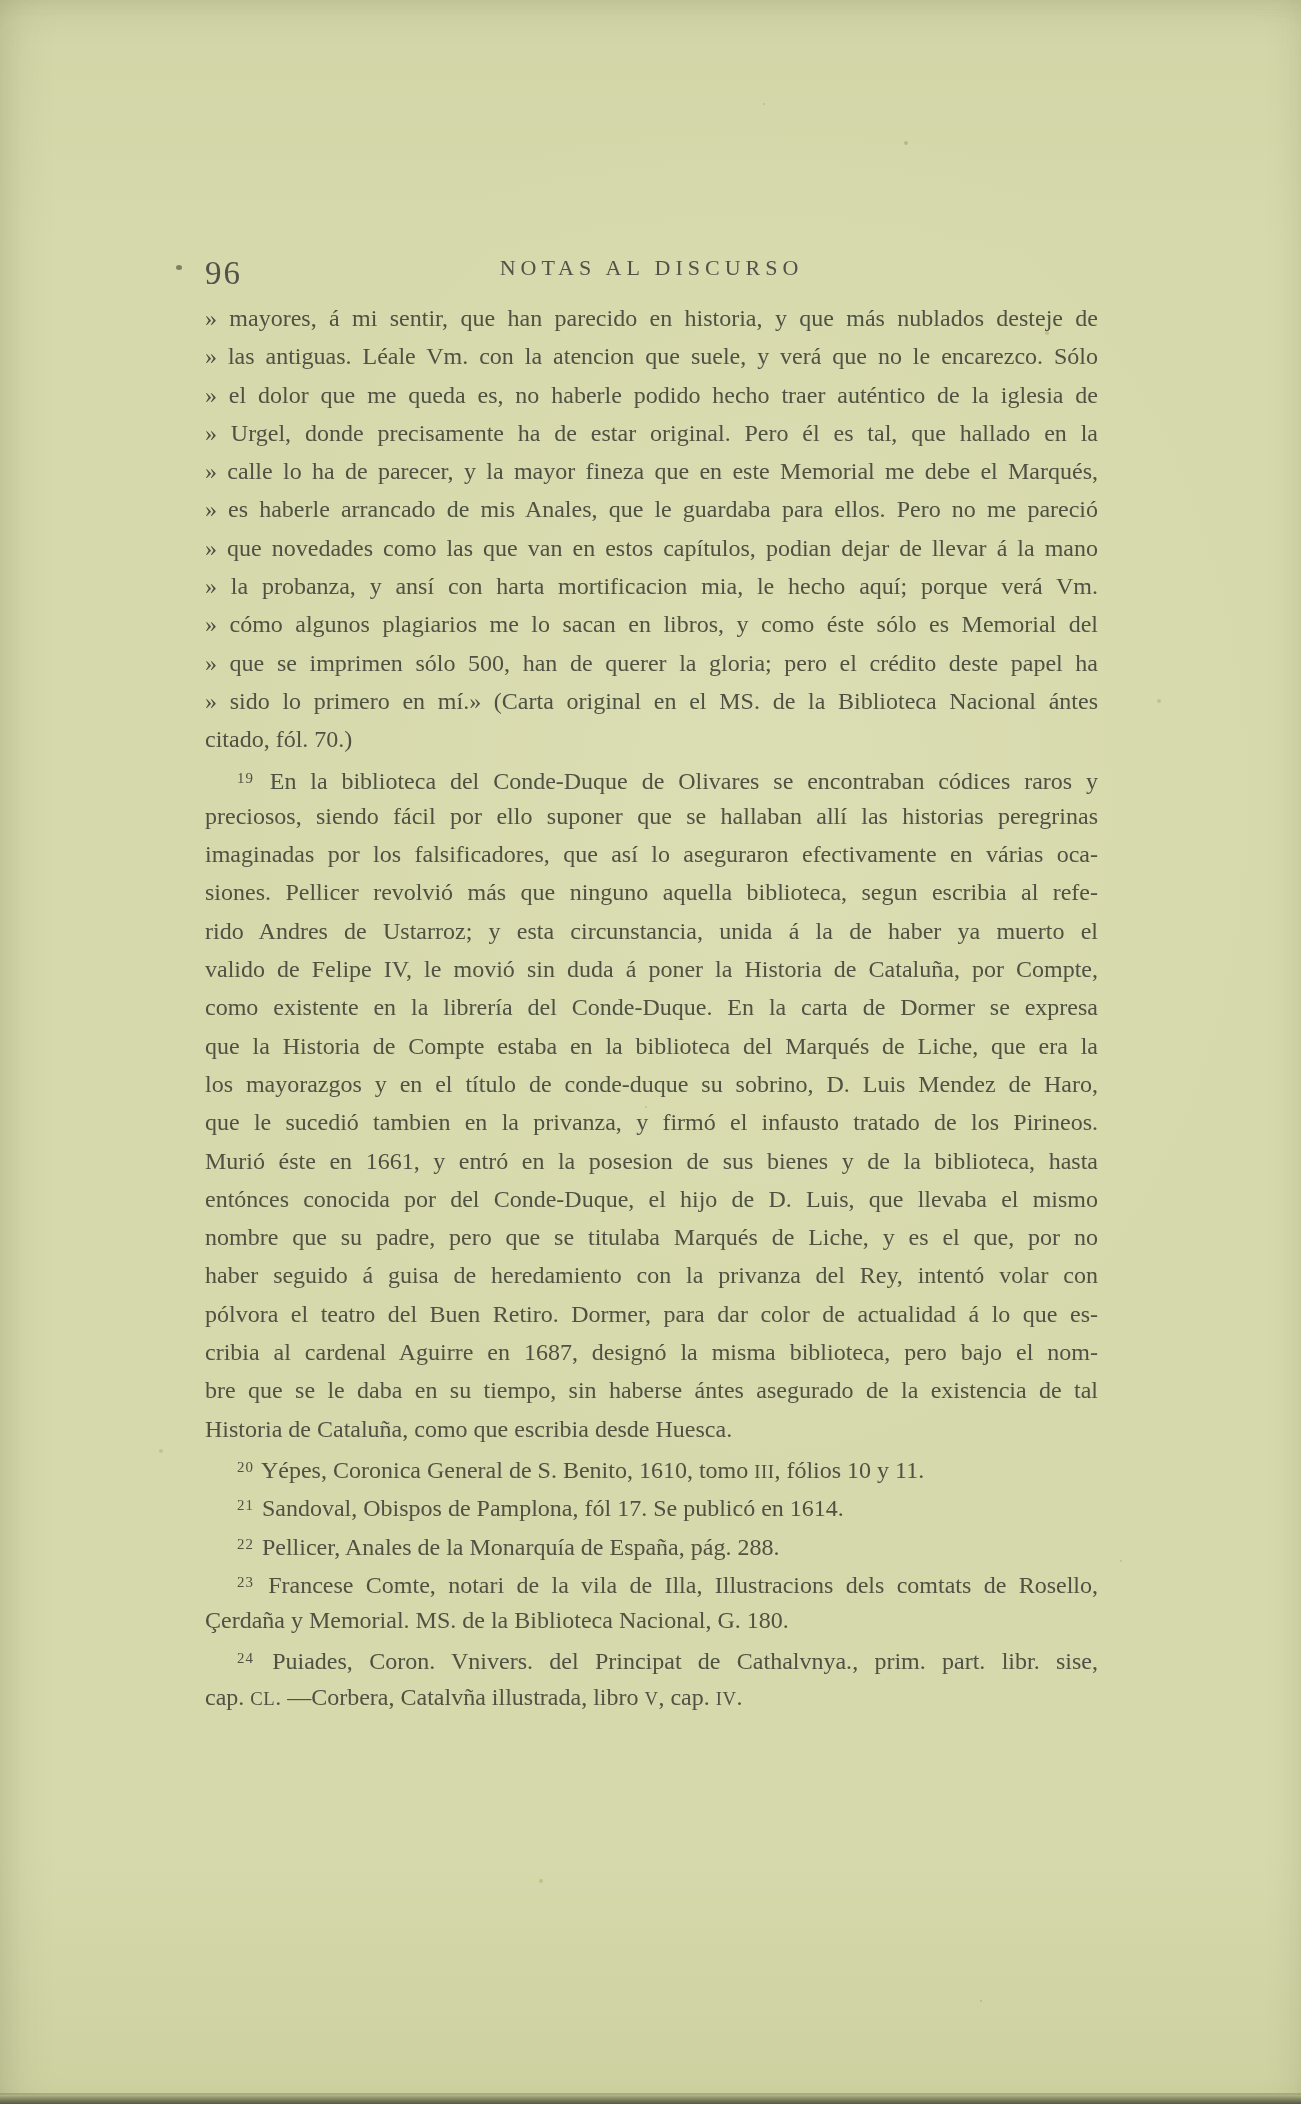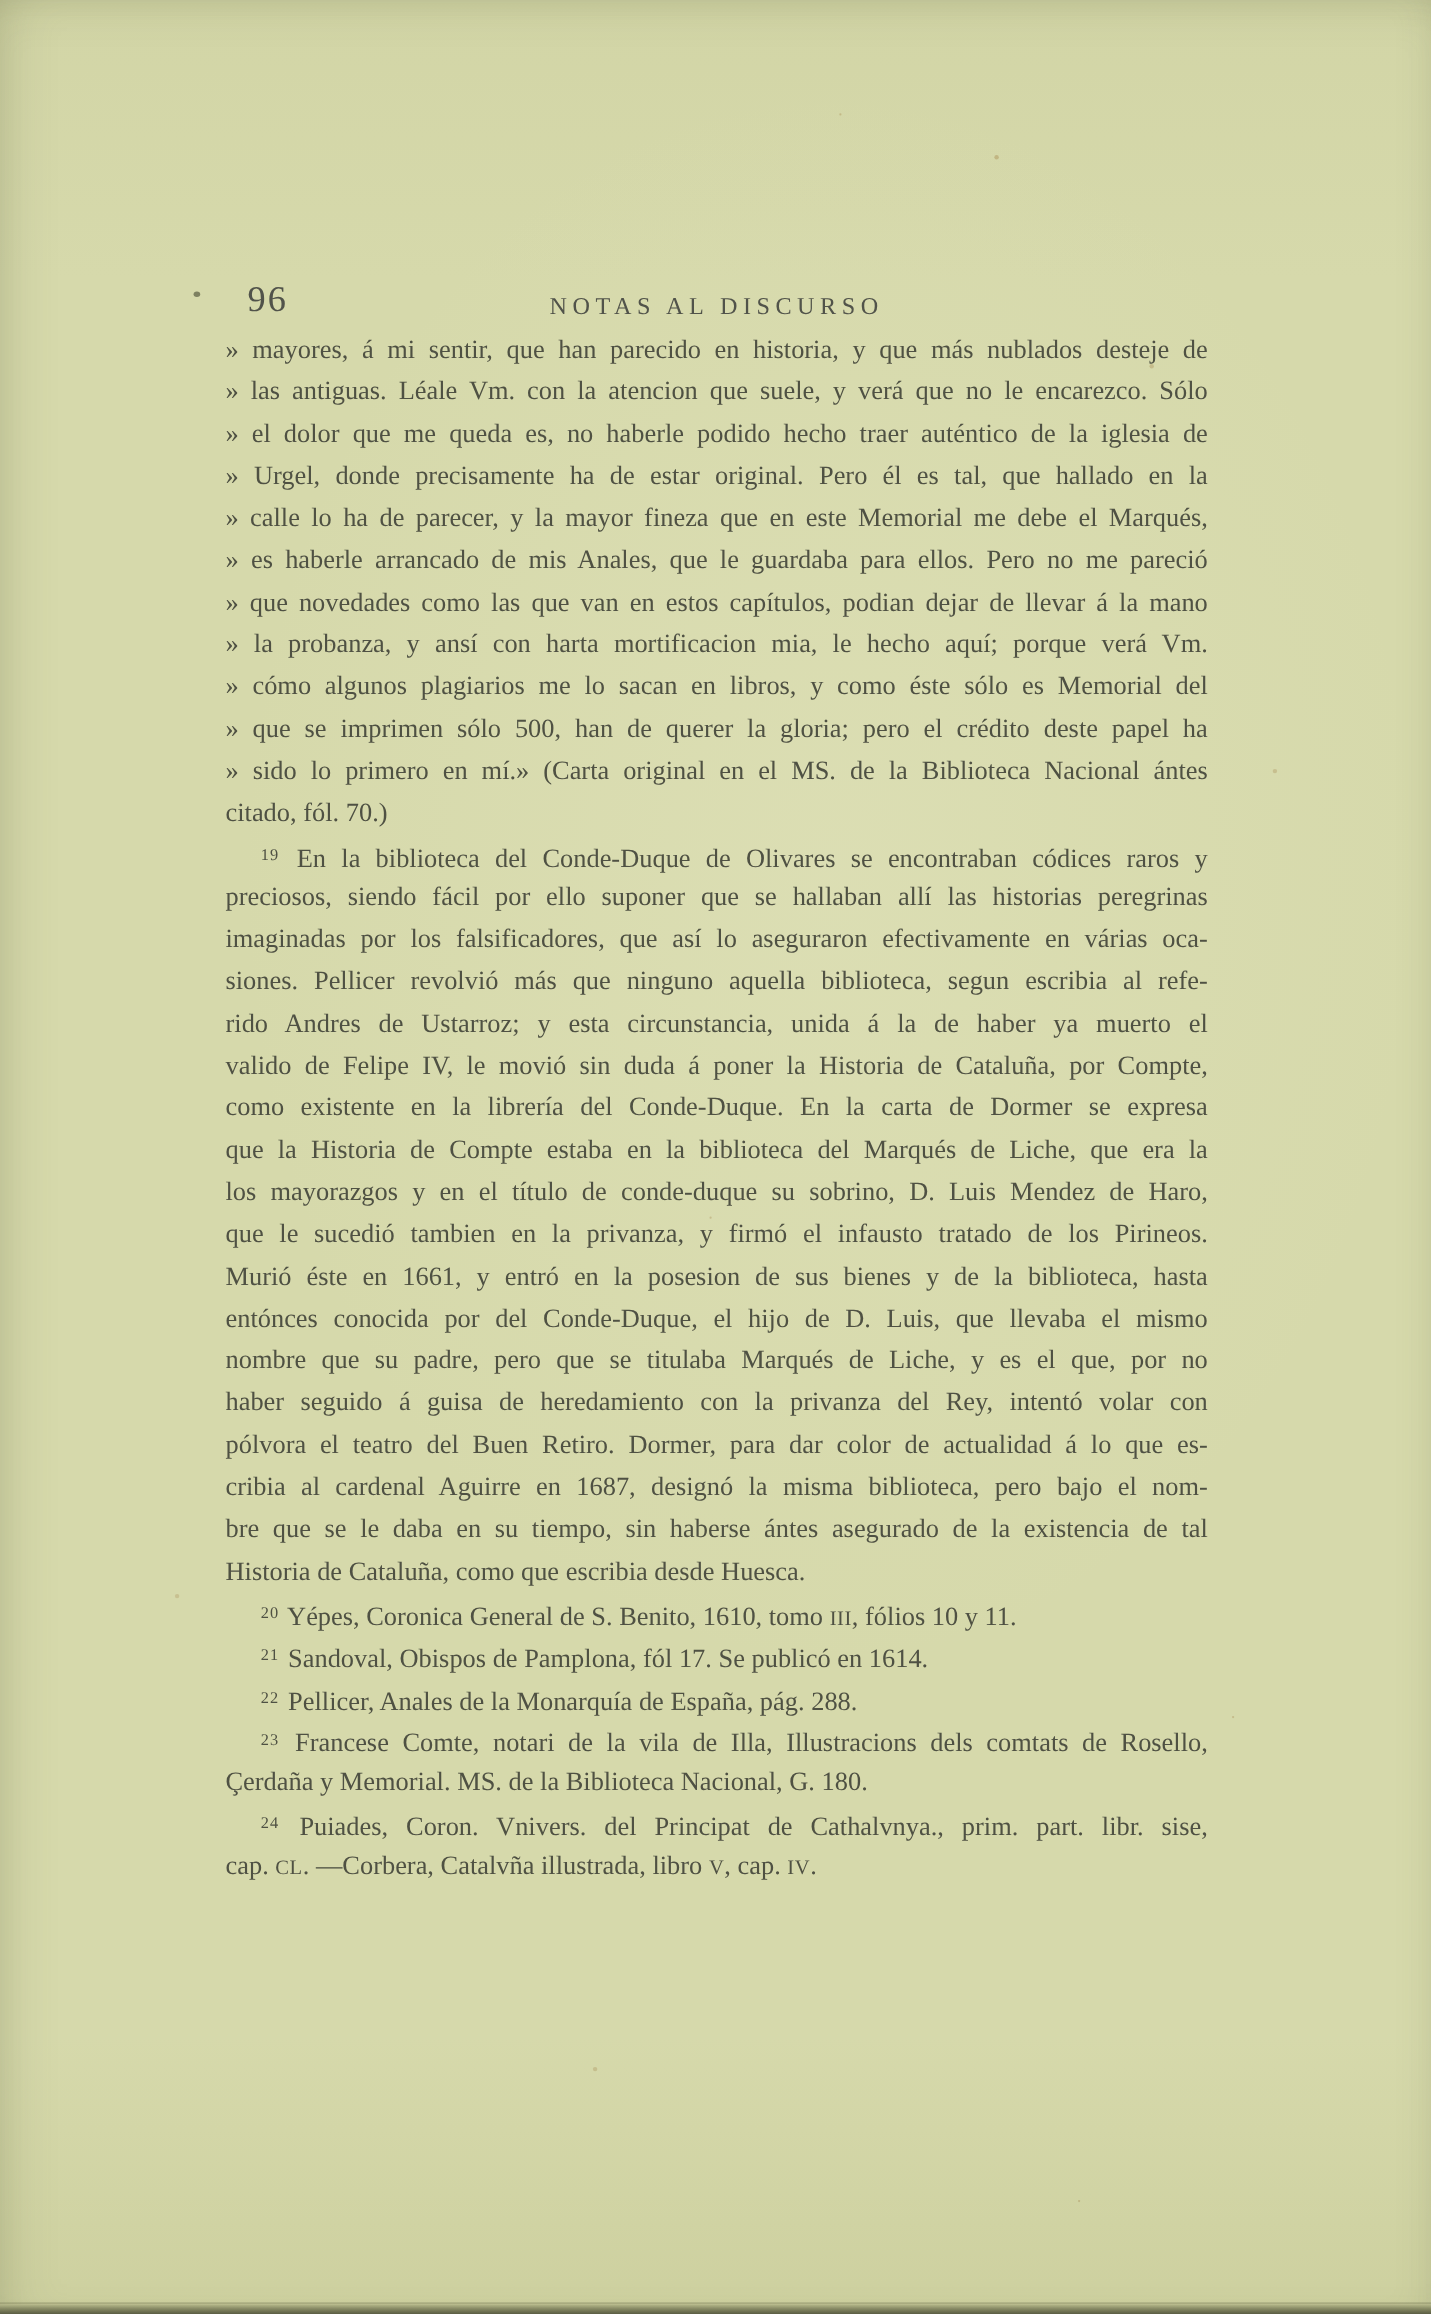--- a/index.html
+++ b/index.html
@@ -45,25 +45,25 @@
       980px 2000px 0 0 rgba(150,110,55,.30);
   }
   .margin-dot{
     position:absolute;left:176px;top:265px;width:6px;height:5px;border-radius:50%;
     background:rgba(96,99,72,.75);
   }
   .header-row{
     position:absolute;left:205px;top:250px;width:893px;height:40px;
   }
   .page-number{
-    position:absolute;left:20px;bottom:0;
+    position:absolute;left:0;bottom:0;
     font-size:33px;line-height:33px;letter-spacing:2px;color:#51534a;
   }
   .running-head{
-    position:absolute;left:0;right:0;bottom:1px;text-align:center;
+    position:absolute;left:0;right:0;bottom:11px;text-align:center;
     font-size:22px;line-height:22px;letter-spacing:5px;color:#51534a;
     font-weight:normal;
     margin-top:28px;
   }
   .text-block{
     position:absolute;left:205px;top:299px;width:893px;
     font-size:24px;line-height:38.3px;color:#4f5143;
   }
   .line{
     text-align:justify;

